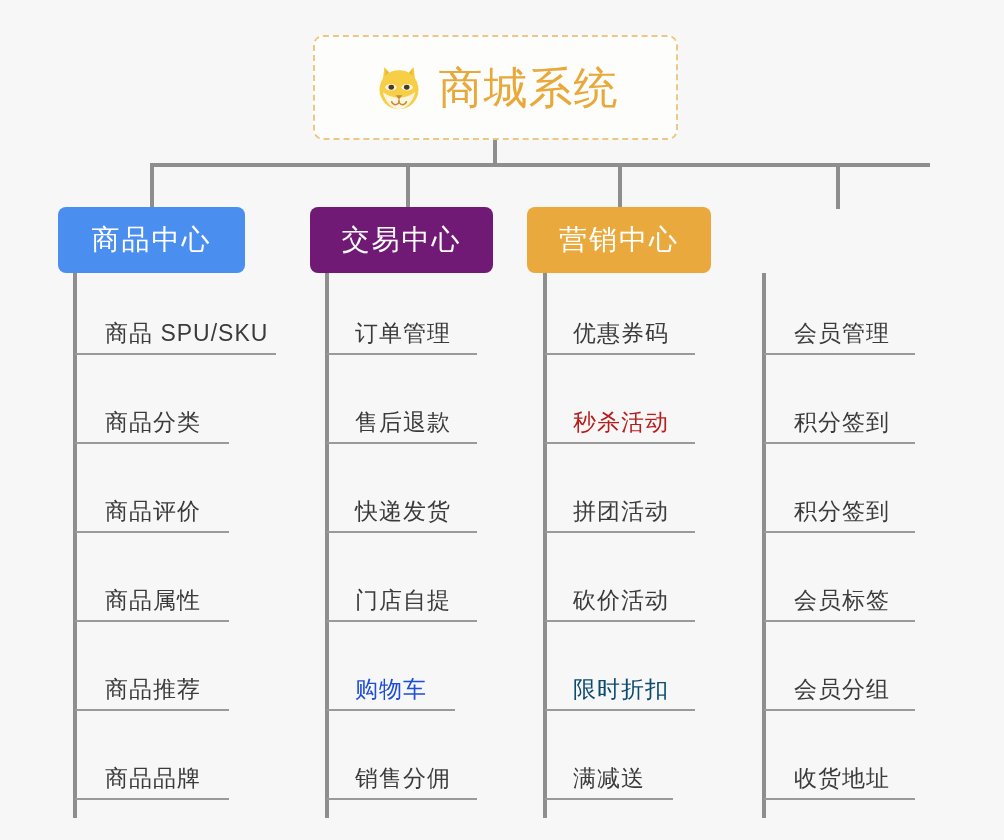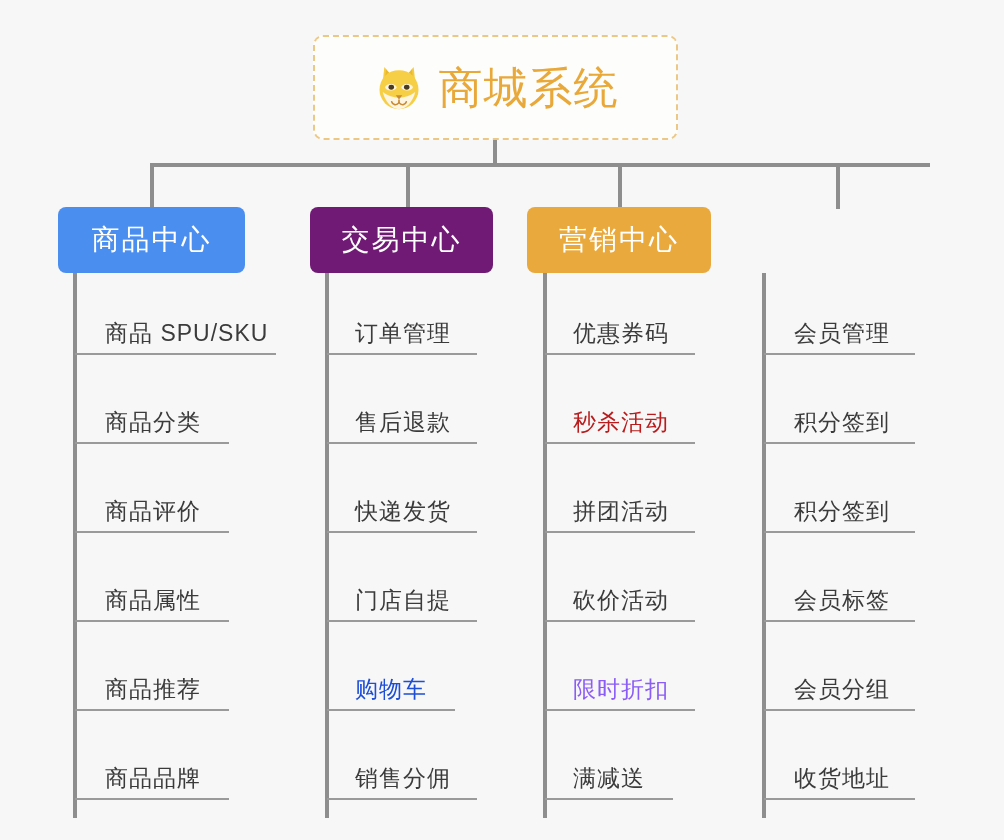--- a/index.html
+++ b/index.html
@@ -212,21 +212,21 @@
   </div>
   <div class="leaf" style="left:545px; top:533px; width:150px;">
     <span class="leaf-text" style="left: 28px; color: rgb(59, 59, 59);">拼团活动</span>
     <div class="leaf-underline" style="width: 150px; background: rgb(154, 154, 154);"></div>
   </div>
   <div class="leaf" style="left:545px; top:622px; width:150px;">
     <span class="leaf-text" style="left: 28px; color: rgb(59, 59, 59);">砍价活动</span>
     <div class="leaf-underline" style="width: 150px; background: rgb(154, 154, 154);"></div>
   </div>
   <div class="leaf" style="left:545px; top:711px; width:150px;">
-    <span class="leaf-text" style="left: 28px; color: #8b5cf6;">限时折扣</span>
+    <span class="leaf-text" style="left: 28px; color: #0c4a6e;">限时折扣</span>
     <div class="leaf-underline" style="width: 150px; background: rgb(154, 154, 154);"></div>
   </div>
   <div class="leaf" style="left:545px; top:800px; width:128px;">
     <span class="leaf-text" style="left: 28px; color: rgb(59, 59, 59); text-align: right;">满减送</span>
     <div class="leaf-underline" style="width: 128px; background: rgb(154, 154, 154);"></div>
   </div>
 
   <div class="leaf" style="left:764px; top:355px; width:151px;">
     <span class="leaf-text" style="left: 30px; color: rgb(59, 59, 59);">会员管理</span>
     <div class="leaf-underline" style="width: 151px; background: rgb(154, 154, 154);"></div>

